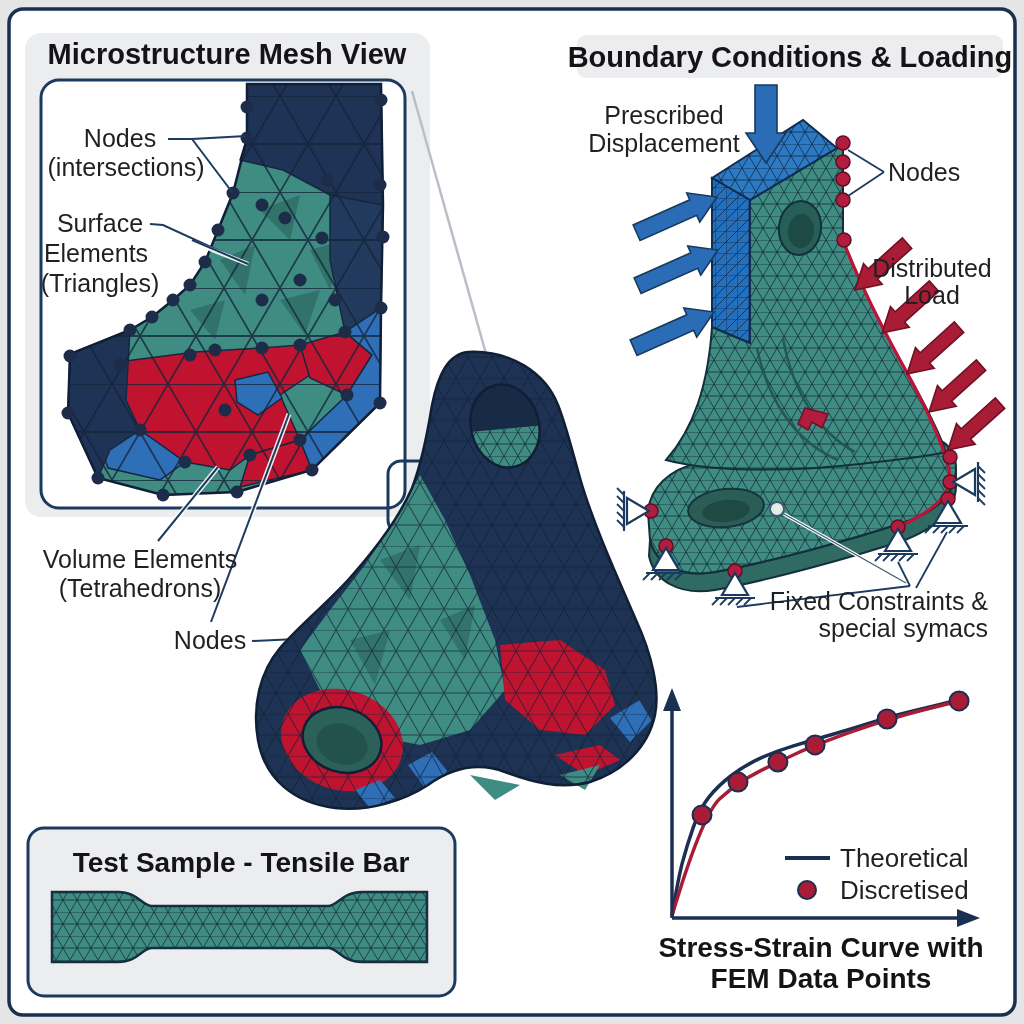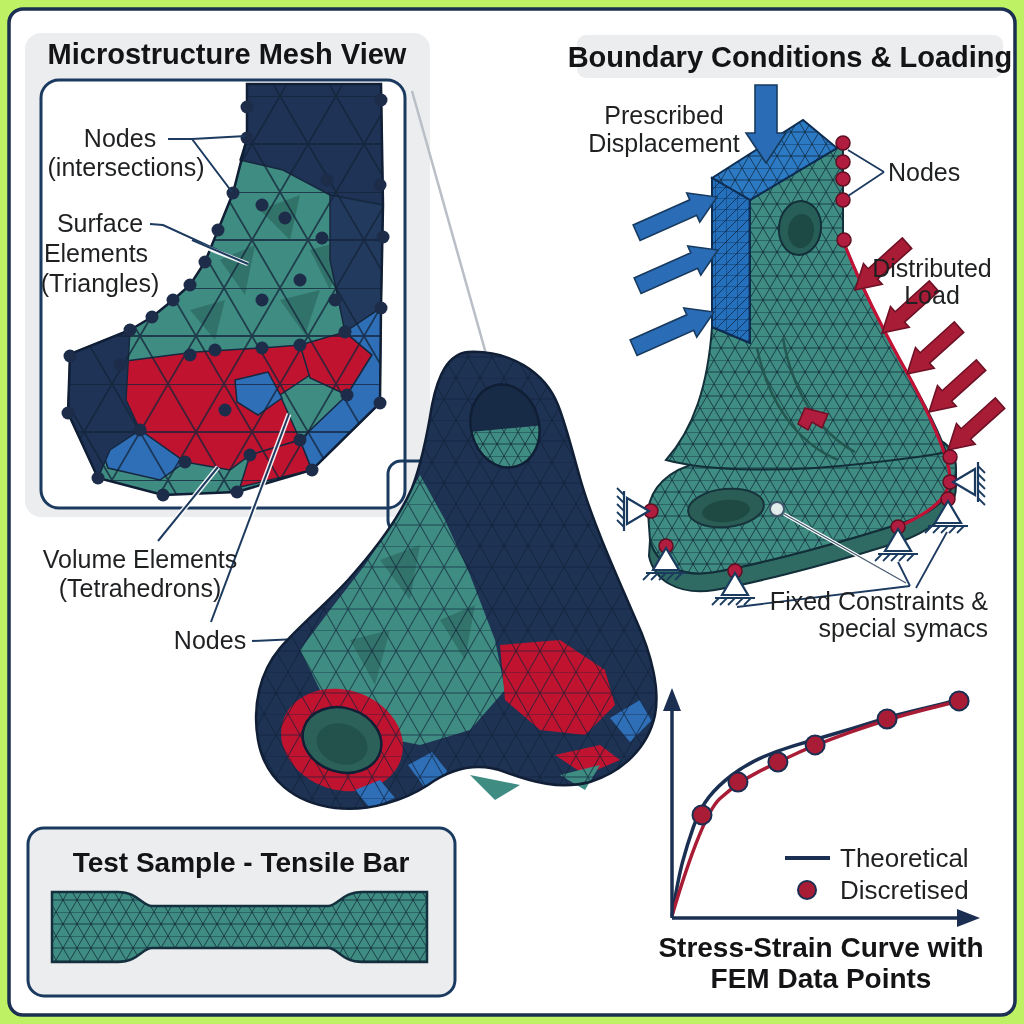--- a/index.html
+++ b/index.html
@@ -1,16 +1,16 @@
 <!DOCTYPE html>
 <html><head>
 <meta charset="utf-8">
 <style>
   html,body{margin:0;padding:0;background:#fff;}
-  .stage{width:1024px;height:1024px;position:relative;background:#bef264;font-family:"Liberation Sans",sans-serif;}
+  .stage{width:1024px;height:1024px;position:relative;background:#e5e5e5;font-family:"Liberation Sans",sans-serif;}
   svg{display:block;}
   .t-title{font:700 29px "Liberation Sans",sans-serif; fill:#141416;}
   .t-label{font:400 25px "Liberation Sans",sans-serif; fill:#1f2022;}
   .t-cap{font:700 28px "Liberation Sans",sans-serif; fill:#141416;}
   .t-leg{font:400 26px "Liberation Sans",sans-serif; fill:#1f2022;}
 </style>
 </head>
 <body>
 
 <div class="stage">

